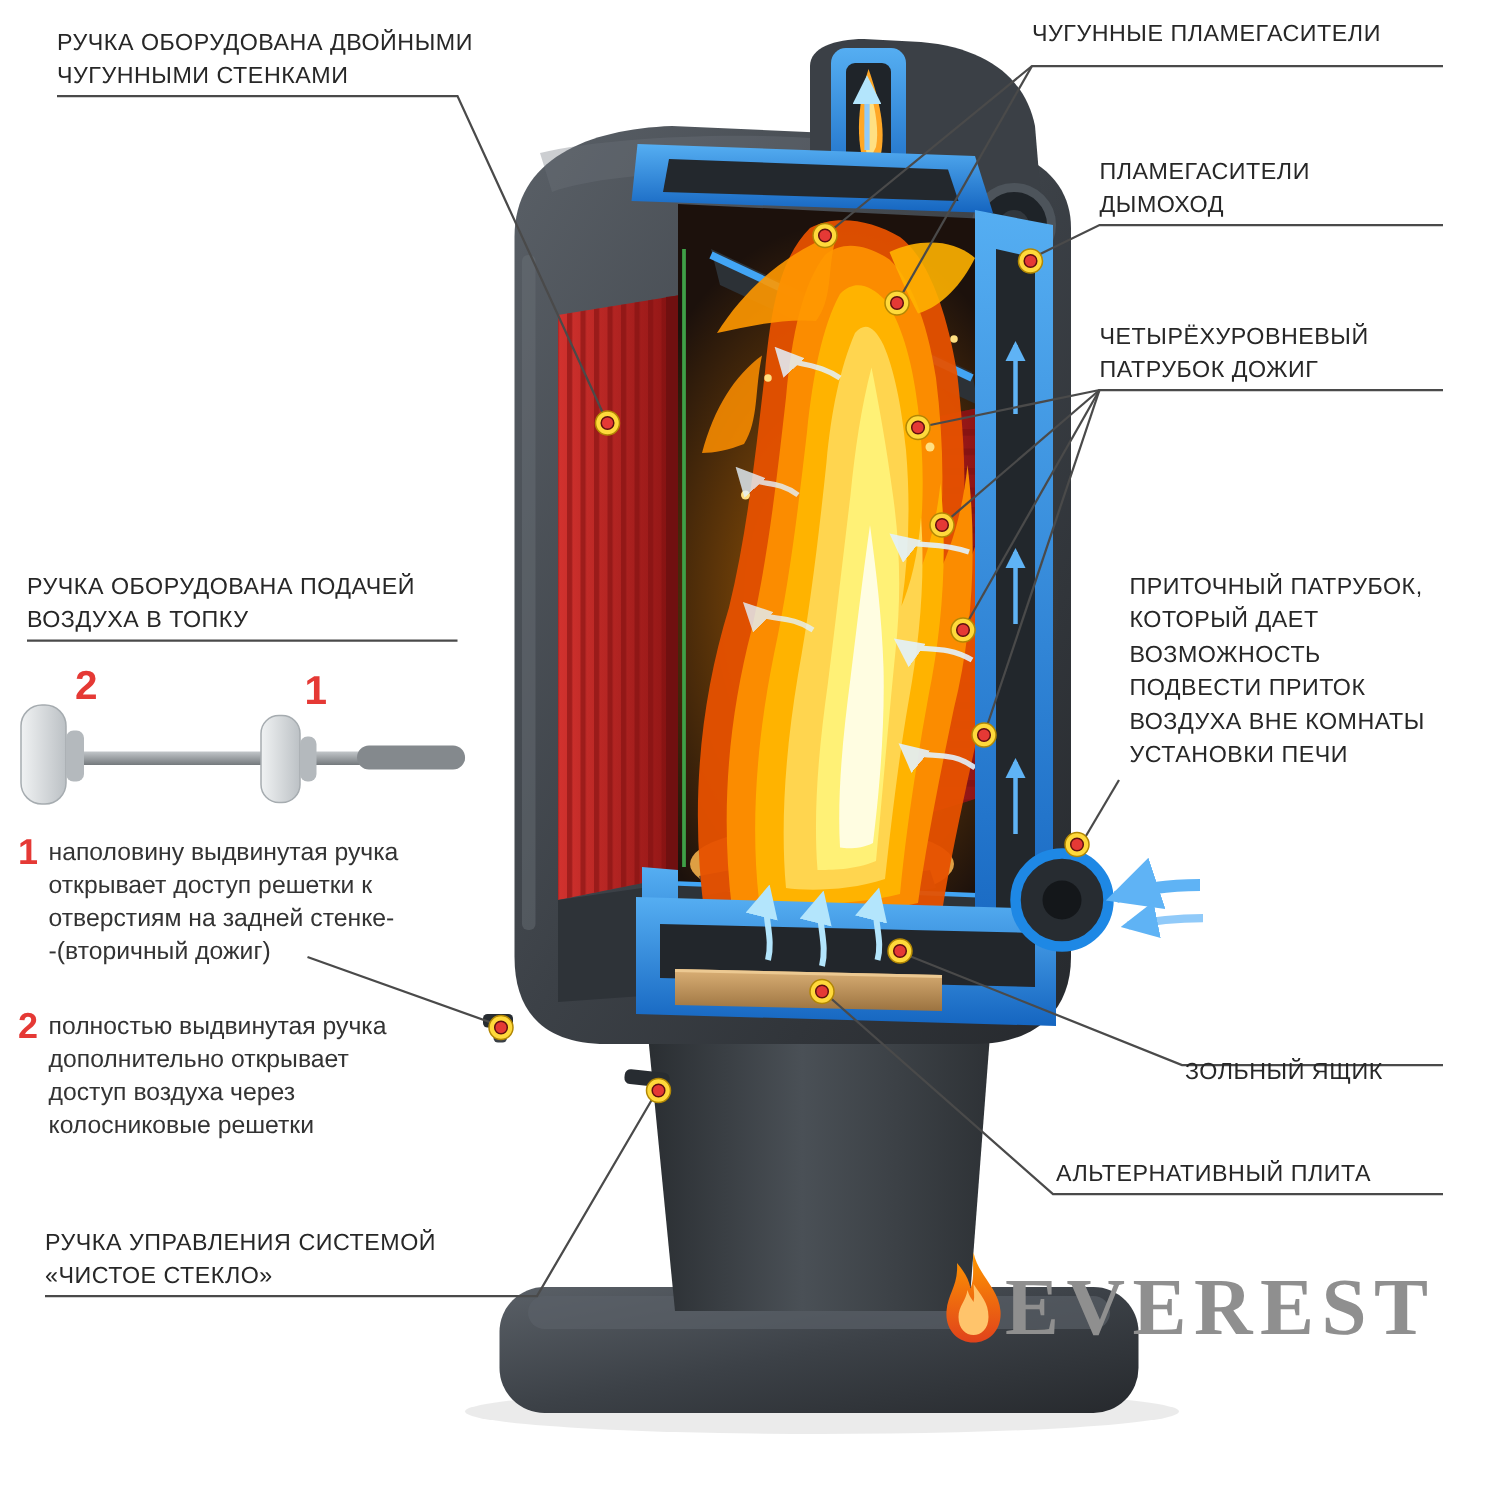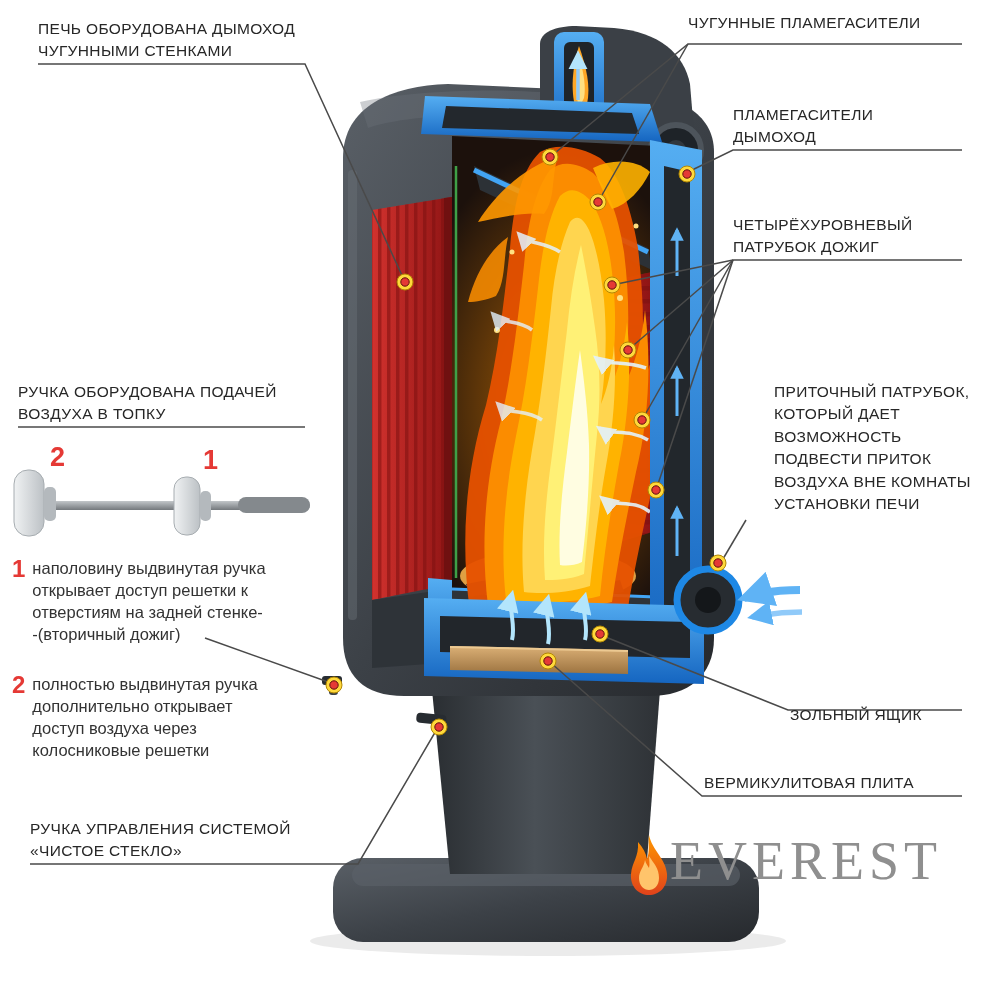--- a/index.html
+++ b/index.html
@@ -7,21 +7,21 @@
           font-family:"Liberation Sans",sans-serif;}
   .art{position:absolute;left:0;top:0;}
   .lbl{position:absolute;font-size:15.5px;font-weight:500;line-height:1.45;letter-spacing:.35px;
        color:#272727;white-space:pre-line;}
   .note{position:absolute;display:flex;align-items:flex-start;gap:7px;}
   .note .num{color:#e53935;font-size:24px;font-weight:600;line-height:1;margin-top:-1px;}
   .note .txt{font-size:16.5px;line-height:1.33;color:#333;white-space:pre-line;}
   .posnum{position:absolute;color:#e53935;font-size:27px;font-weight:600;line-height:1;}
   .brand{position:absolute;left:626px;top:834px;display:flex;align-items:flex-start;}
   .brand .bname{font-family:"Liberation Serif",serif;font-size:54px;letter-spacing:5px;
-                color:#8f8f8f;line-height:1;margin-left:-2px;}
+                color:#8f8f8f;line-height:1;margin-left:-2px;margin-top:10px;font-weight:bold;}
 </style>
 </head>
 <body>
 
 <div class="canvas">
 
 <svg class="art" width="1000" height="1000" viewBox="0 0 1000 1000">
   <defs>
     <linearGradient id="bodyG" x1="0" y1="0" x2="1" y2="1">
       <stop offset="0" stop-color="#5a6067"></stop>
@@ -289,37 +289,37 @@
           <circle r="8" fill="#ffd93b" stroke="#b28704"></circle>
           <circle r="4.2" fill="#e53935" stroke="#5f1010"></circle>
         </g>
     <g transform="translate(439,727)">
           <circle r="8" fill="#ffd93b" stroke="#b28704"></circle>
           <circle r="4.2" fill="#e53935" stroke="#5f1010"></circle>
         </g>
   </g>
 </svg>
 
-<div class="lbl" style="left:38px;top:18px">ПЕЧЬ ОБОРУДОВАНА ДЫМОХОД
+<div class="lbl" style="left:38px;top:18px">РУЧКА ОБОРУДОВАНА ДВОЙНЫМИ
 ЧУГУННЫМИ СТЕНКАМИ</div>
 <div class="lbl" style="left:688px;top:12px">ЧУГУННЫЕ ПЛАМЕГАСИТЕЛИ</div>
 <div class="lbl" style="left:733px;top:104px">ПЛАМЕГАСИТЕЛИ
 ДЫМОХОД</div>
 <div class="lbl" style="left:733px;top:214px">ЧЕТЫРЁХУРОВНЕВЫЙ
 ПАТРУБОК ДОЖИГ</div>
 <div class="lbl" style="left:18px;top:381px">РУЧКА ОБОРУДОВАНА ПОДАЧЕЙ
 ВОЗДУХА В ТОПКУ</div>
-<div class="lbl" style="left:774px;top:381px">ПРИТОЧНЫЙ ПАТРУБОК,
+<div class="lbl" style="left:753px;top:381px">ПРИТОЧНЫЙ ПАТРУБОК,
 КОТОРЫЙ ДАЕТ
 ВОЗМОЖНОСТЬ
 ПОДВЕСТИ ПРИТОК
 ВОЗДУХА ВНЕ КОМНАТЫ
 УСТАНОВКИ ПЕЧИ</div>
 <div class="lbl" style="left:790px;top:704px">ЗОЛЬНЫЙ ЯЩИК</div>
-<div class="lbl" style="left:704px;top:772px">ВЕРМИКУЛИТОВАЯ ПЛИТА</div>
+<div class="lbl" style="left:704px;top:772px">АЛЬТЕРНАТИВНЫЙ ПЛИТА</div>
 <div class="lbl" style="left:30px;top:818px">РУЧКА УПРАВЛЕНИЯ СИСТЕМОЙ
 «ЧИСТОЕ СТЕКЛО»</div>
 
 <div class="note" style="left:12px;top:558px">
   <span class="num">1</span>
   <span class="txt">наполовину выдвинутая ручка
 открывает доступ решетки к
 отверстиям на задней стенке-
 -(вторичный дожиг)</span>
 </div>

